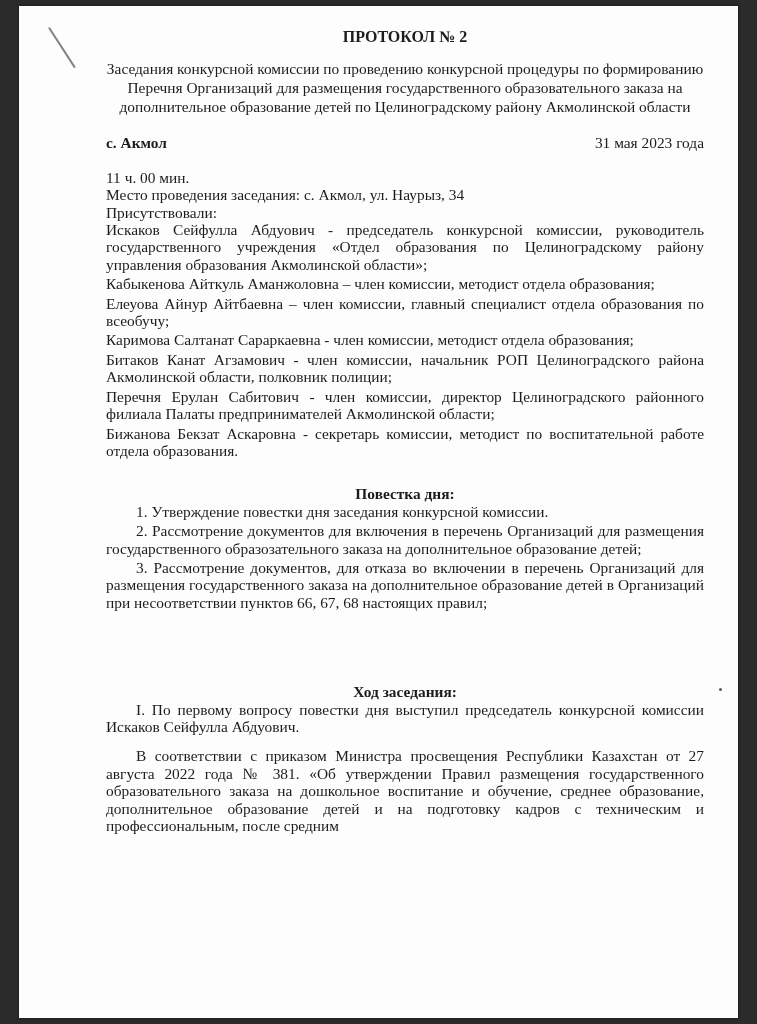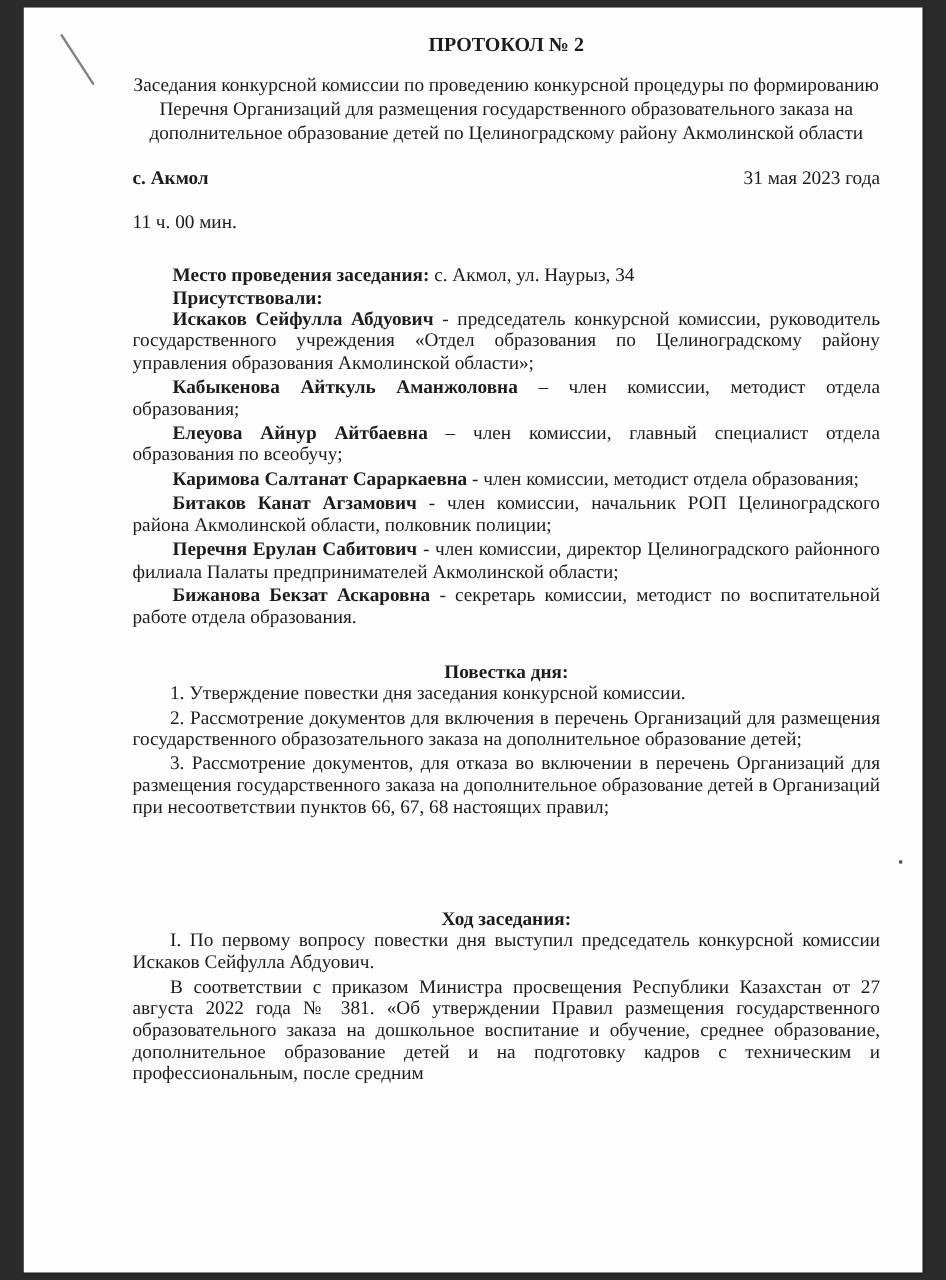--- a/index.html
+++ b/index.html
@@ -23,22 +23,22 @@
   }
   .speck { position:absolute; left: 700px; top: 682px; width:3px; height:3px; background:#555; border-radius:50%; }
   .content {
     position: absolute; left: 87px; top: 18px; width: 598px;
     font-size: 15.4px; line-height: 17.4px;
   }
   .title { text-align: center; font-weight: bold; font-size: 16px; margin: 4px 0 14px 0; }
   .subtitle { text-align: center; font-weight: normal; font-size: 15.4px; line-height: 19px; margin: 0 -20px 18px -20px; }
   .place-date { display: flex; justify-content: space-between; margin-bottom: 17px; }
   .place-date .place { font-weight: bold; }
-  .time { margin-bottom: 26px; }
-  .b { font-weight: bold; margin-left: 32px; }
+  .time { }
+  .b { font-weight: normal; }
   p { margin: 0; text-align: justify; }
   .member { margin-bottom: 2px; }
   .section-title { text-align: center; font-weight: bold; margin-top: 26px; }
   .agenda p { text-indent: 30px; margin-bottom: 2px; }
   .proceedings { margin-top: 72px; }
 </style>
 </head>
 <body>
 
 <div class="page">
@@ -70,17 +70,17 @@
 
     <div class="section-title">Повестка дня:</div>
     <div class="agenda">
       <p>1. Утверждение повестки дня заседания конкурсной комиссии.</p>
       <p>2. Рассмотрение документов для включения в перечень Организаций для размещения государственного образозательного заказа на дополнительное образование детей;</p>
       <p>3. Рассмотрение документов, для отказа во включении в перечень Организаций для размещения государственного заказа на дополнительное образование детей в Организаций при несоответствии пунктов 66, 67, 68 настоящих правил;</p>
     </div>
 
     <div class="section-title proceedings">Ход заседания:</div>
     <div class="proceedings-body">
-      <p style="text-indent:30px;margin-bottom:2px">I. По первому вопросу повестки дня выступил председатель конкурсной комиссии Искаков Сейфулла Абдуович.</p>
+      <p style="text-indent:30px;margin-bottom:12px">I. По первому вопросу повестки дня выступил председатель конкурсной комиссии Искаков Сейфулла Абдуович.</p>
       <p style="text-indent:30px;margin-bottom:2px">В соответствии с приказом Министра просвещения Республики Казахстан от 27 августа 2022 года № 381. «Об утверждении Правил размещения государственного образовательного заказа на дошкольное воспитание и обучение, среднее образование, дополнительное образование детей  и на подготовку кадров с техническим и профессиональным, после средним</p>
     </div>
   </div>
 </div>
 
 </body></html>

